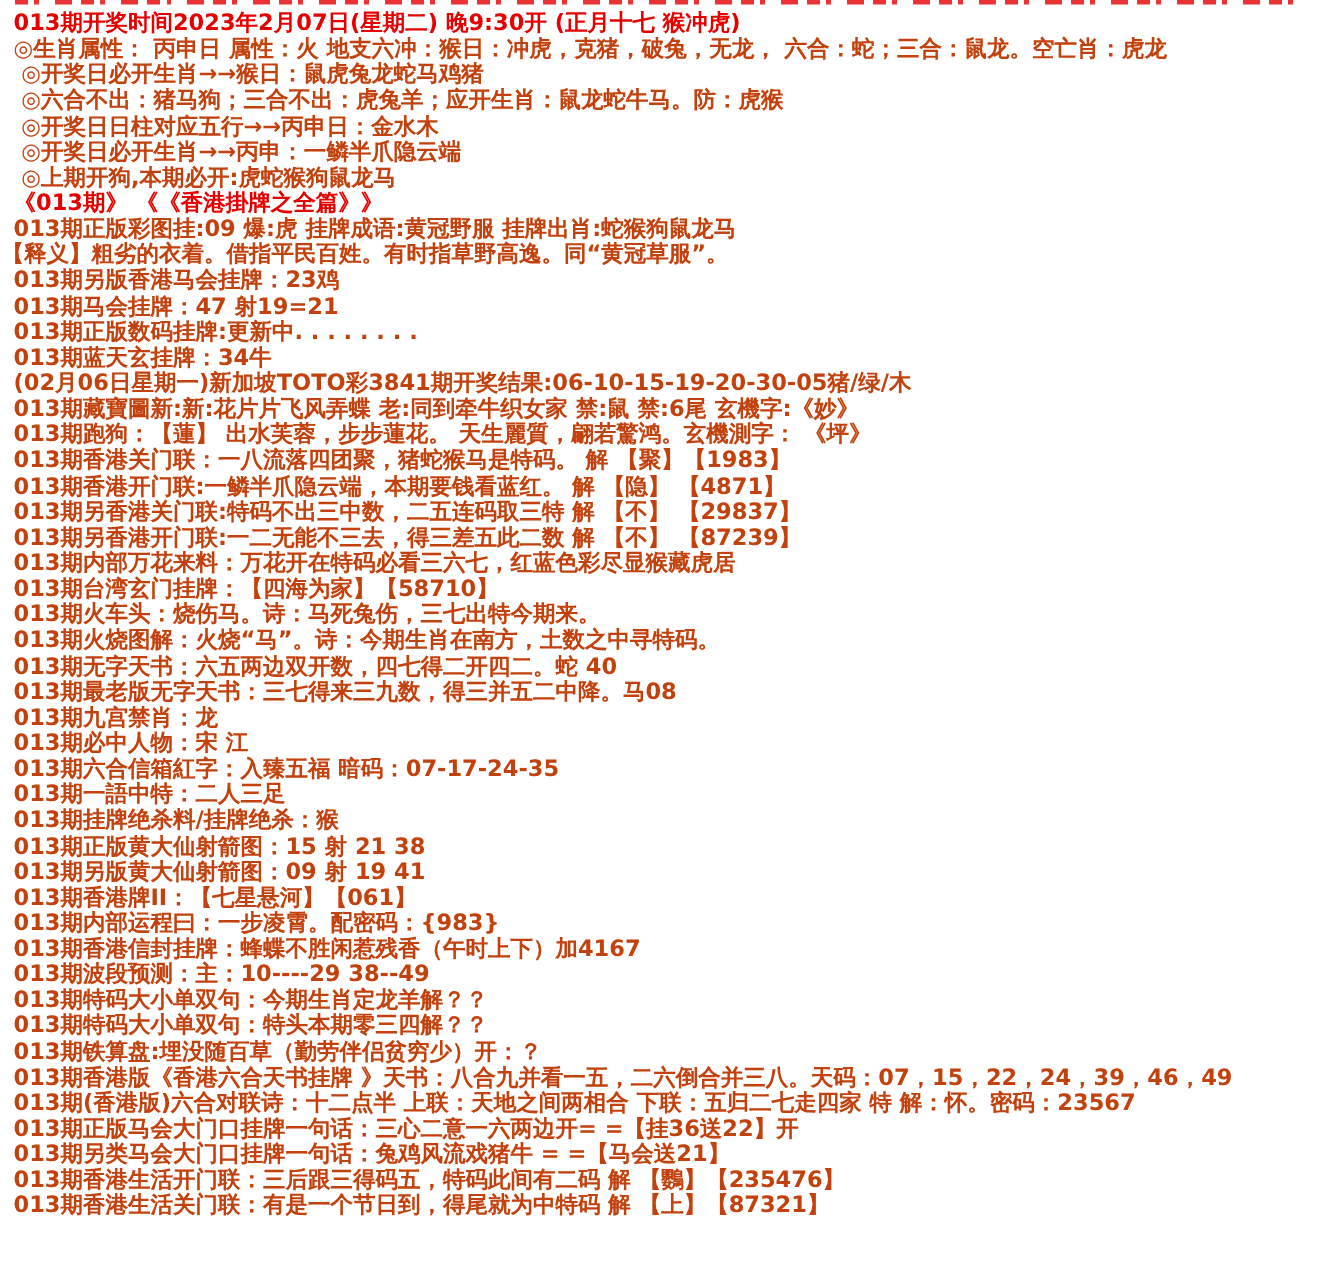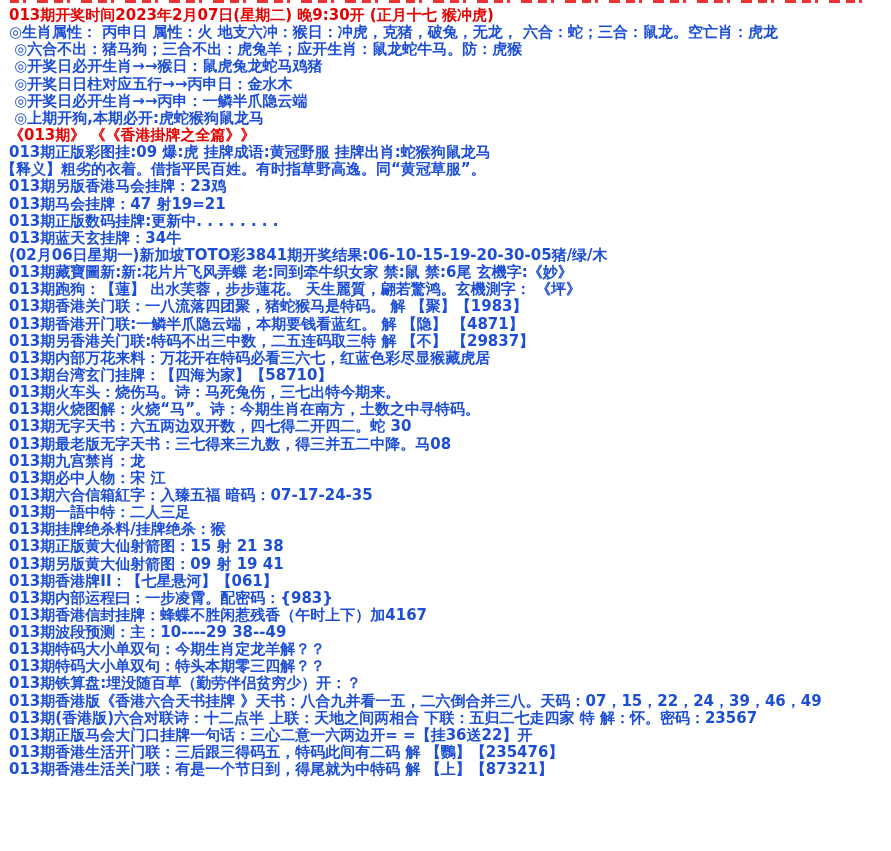--- a/index.html
+++ b/index.html
@@ -32,76 +32,78 @@
   }
   .content {
     padding: 2px 4px 0 9px;
   }
   .line {
     white-space: pre;
     font-weight: 700;
     font-size: 15px;
     line-height: 17.15px;
     height: 17.15px;
-    color: #1d4ed8;
+    color: #c2410c;
     letter-spacing: 0px;
     overflow: visible;
   }
   .line.red {
     color: #e60000;
   }
   .line.outdent {
     margin-left: -8px;
   }
 </style>
 </head>
 <body>
 
 <div class="page">
   <div class="cut-line"></div>
   <div class="content">
       <div class="line red">013期开奖时间2023年2月07日(星期二) 晚9:30开 (正月十七 猴冲虎)</div>
       <div class="line">◎生肖属性： 丙申日 属性：火 地支六冲：猴日：冲虎，克猪，破兔，无龙， 六合：蛇；三合：鼠龙。空亡肖：虎龙</div>
+      <div class="line"> ◎开奖日必开生肖→→猴日：鼠虎兔龙蛇马鸡猪</div>
       <div class="line"> ◎六合不出：猪马狗；三合不出：虎兔羊；应开生肖：鼠龙蛇牛马。防：虎猴</div>
-      <div class="line"> ◎开奖日必开生肖→→猴日：鼠虎兔龙蛇马鸡猪</div>
       <div class="line"> ◎开奖日日柱对应五行→→丙申日：金水木</div>
       <div class="line"> ◎开奖日必开生肖→→丙申：一鳞半爪隐云端</div>
       <div class="line"> ◎上期开狗,本期必开:虎蛇猴狗鼠龙马</div>
       <div class="line red">《013期》 《《香港掛牌之全篇》》</div>
       <div class="line">013期正版彩图挂:09 爆:虎 挂牌成语:黄冠野服 挂牌出肖:蛇猴狗鼠龙马</div>
       <div class="line outdent">【释义】粗劣的衣着。借指平民百姓。有时指草野高逸。同“黄冠草服”。</div>
       <div class="line">013期另版香港马会挂牌：23鸡</div>
       <div class="line">013期马会挂牌：47 射19=21</div>
       <div class="line">013期正版数码挂牌:更新中. . . . . . . .</div>
       <div class="line">013期蓝天玄挂牌：34牛</div>
       <div class="line">(02月06日星期一)新加坡TOTO彩3841期开奖结果:06-10-15-19-20-30-05猪/绿/木</div>
       <div class="line">013期藏寶圖新:新:花片片飞风弄蝶 老:同到牵牛织女家 禁:鼠 禁:6尾 玄機字:《妙》</div>
       <div class="line">013期跑狗：【蓮】 出水芙蓉，步步蓮花。 天生麗質，翩若驚鸿。玄機測字： 《坪》</div>
       <div class="line">013期香港关门联：一八流落四团聚，猪蛇猴马是特码。 解 【聚】【1983】</div>
       <div class="line">013期香港开门联:一鳞半爪隐云端，本期要钱看蓝红。 解 【隐】 【4871】</div>
       <div class="line">013期另香港关门联:特码不出三中数，二五连码取三特 解 【不】 【29837】</div>
+      <div class="line">013期另香港开门联:一二无能不三去，得三差五此二数 解 【不】 【87239】</div>
       <div class="line">013期内部万花来料：万花开在特码必看三六七，红蓝色彩尽显猴藏虎居</div>
       <div class="line">013期台湾玄门挂牌：【四海为家】【58710】</div>
       <div class="line">013期火车头：烧伤马。诗：马死兔伤，三七出特今期来。</div>
       <div class="line">013期火烧图解：火烧“马”。诗：今期生肖在南方，土数之中寻特码。</div>
-      <div class="line">013期无字天书：六五两边双开数，四七得二开四二。蛇 30</div>
+      <div class="line">013期无字天书：六五两边双开数，四七得二开四二。蛇 40</div>
       <div class="line">013期最老版无字天书：三七得来三九数，得三并五二中降。马08</div>
       <div class="line">013期九宫禁肖：龙</div>
       <div class="line">013期必中人物：宋 江</div>
       <div class="line">013期六合信箱紅字：入臻五福 暗码：07-17-24-35</div>
       <div class="line">013期一語中特：二人三足</div>
       <div class="line">013期挂牌绝杀料/挂牌绝杀：猴</div>
       <div class="line">013期正版黄大仙射箭图：15 射 21 38</div>
       <div class="line">013期另版黄大仙射箭图：09 射 19 41</div>
       <div class="line">013期香港牌II：【七星悬河】【061】</div>
       <div class="line">013期内部运程曰：一步凌霄。配密码：{983}</div>
       <div class="line">013期香港信封挂牌：蜂蝶不胜闲惹残香（午时上下）加4167</div>
       <div class="line">013期波段预测：主：10----29 38--49</div>
       <div class="line">013期特码大小单双句：今期生肖定龙羊解？？</div>
       <div class="line">013期特码大小单双句：特头本期零三四解？？</div>
       <div class="line">013期铁算盘:埋没随百草（勤劳伴侣贫穷少）开：？</div>
       <div class="line">013期香港版《香港六合天书挂牌 》天书：八合九并看一五，二六倒合并三八。天码：07，15，22，24，39，46，49</div>
       <div class="line">013期(香港版)六合对联诗：十二点半 上联：天地之间两相合 下联：五归二七走四家 特 解：怀。密码：23567</div>
       <div class="line">013期正版马会大门口挂牌一句话：三心二意一六两边开= =【挂36送22】开</div>
+      <div class="line">013期另类马会大门口挂牌一句话：兔鸡风流戏猪牛 = =【马会送21】</div>
       <div class="line">013期香港生活开门联：三后跟三得码五，特码此间有二码 解 【鸚】【235476】</div>
       <div class="line">013期香港生活关门联：有是一个节日到，得尾就为中特码 解 【上】【87321】</div>
     </div>
 </div>
 
 </body></html>

